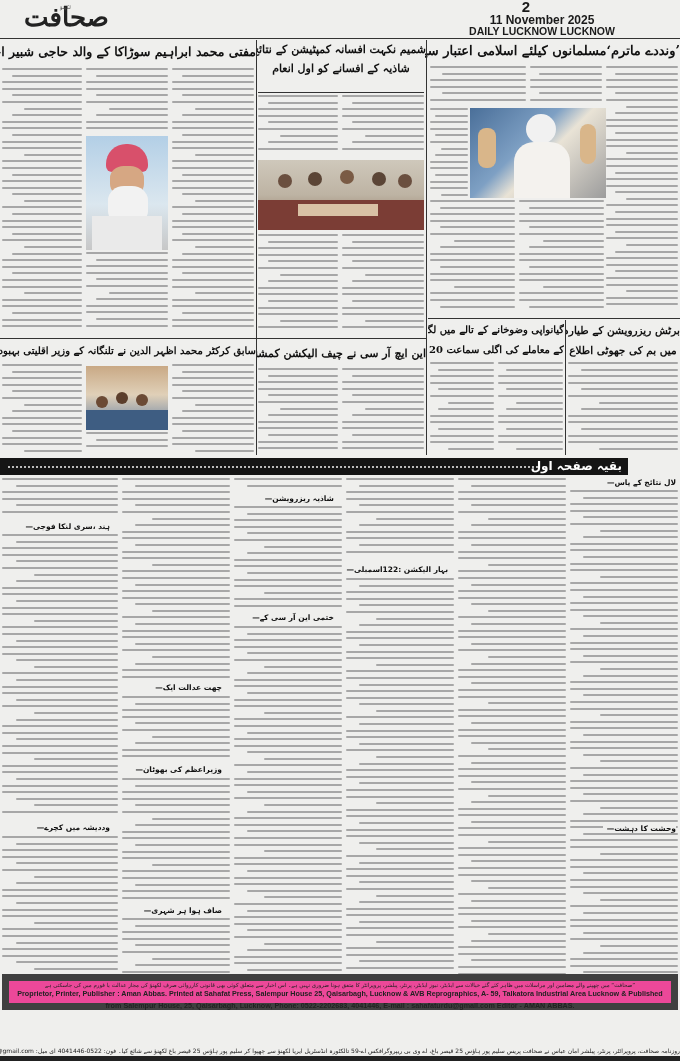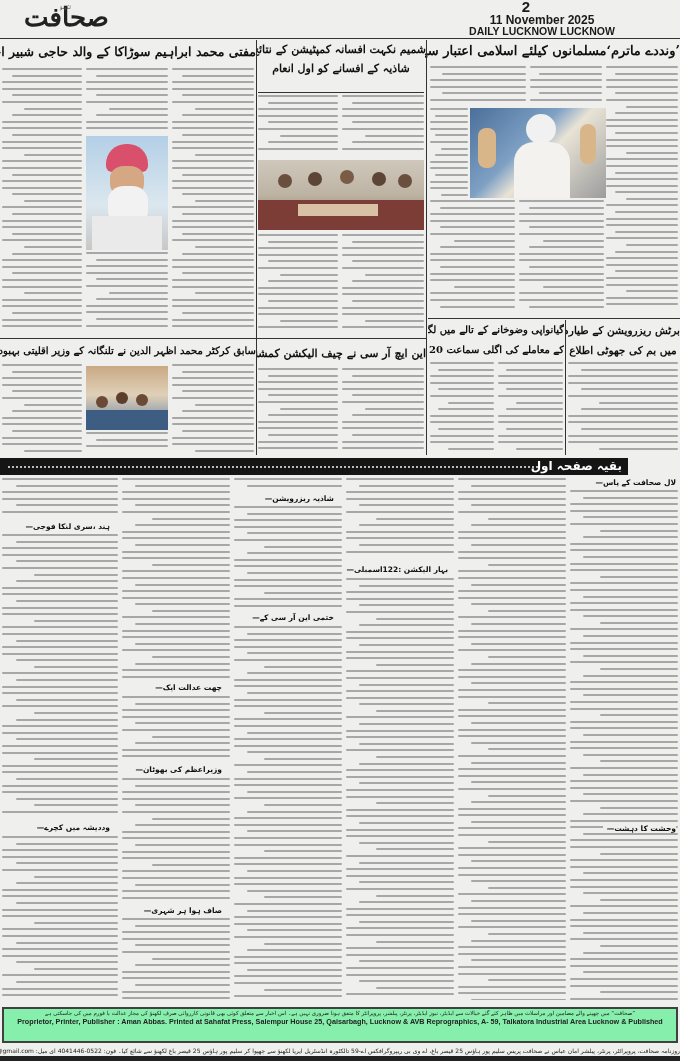--- a/index.html
+++ b/index.html
@@ -27,21 +27,21 @@
   .col .ln.m { width: 88%; }
 
   .photo { position: absolute; overflow: hidden; }
 
   
   .banner { position: absolute; left: 0; top: 458px; width: 628px; height: 17px; background: #151515; }
   .banner-title { position: absolute; right: 6px; top: 0; color: #fff; font-family: "DejaVu Sans", sans-serif; font-weight: bold; font-size: 12px; line-height: 17px; direction: rtl; }
   .banner-dots { position: absolute; left: 8px; right: 90px; top: 8px; border-top: 2px dotted #bbb; }
 
   
-  .footer-box { position: absolute; left: 2px; top: 1007px; width: 676px; height: 36px; border: 2px solid #404040; background: #86efac; }
+  .footer-box { position: absolute; left: 2px; top: 974px; width: 676px; height: 36px; border: 7px solid #404040; background: #ec4899; }
   .footer-urdu { position: absolute; left: 4px; right: 4px; top: 1px; font-size: 5.5px; line-height: 7px; direction: rtl; text-align: center; color: #222; white-space: nowrap; overflow: hidden; }
   .footer-en { position: absolute; left: 4px; right: 4px; font-family: "Liberation Sans", sans-serif; font-weight: bold; font-size: 7.2px; line-height: 10px; text-align: center; color: #222; white-space: nowrap; overflow: hidden; }
   .footer-bottom { position: absolute; left: 0; top: 1044px; width: 680px; height: 14px; font-size: 6px; line-height: 14px; direction: rtl; text-align: center; color: #222; white-space: nowrap; overflow: hidden; }
   .bottom-bar { position: absolute; left: 0; top: 1056px; width: 680px; height: 5px; background: #222; }
 </style>
 </head>
 <body>
 
 <div class="page">
 
@@ -504,21 +504,21 @@
       <div class="ln"></div>
       <div class="ln"></div>
       <div class="ln s"></div>
     </div>
 
   <div class="banner">
     <div class="banner-title">بقیہ صفحہ اول</div>
     <div class="banner-dots"></div>
   </div>
 
-  <div class="subhead" style="right:4px;top:478px;">لال صحافت کے پاس—</div>
+  <div class="subhead" style="right:4px;top:478px;">لال نتائج کے پاس—</div>
   <div class="col" style="left:570px;top:490px;width:108px;height:510px;">
       <div class="ln"></div>
       <div class="ln m"></div>
       <div class="ln"></div>
       <div class="ln"></div>
       <div class="ln m"></div>
       <div class="ln"></div>
       <div class="ln s"></div>
       <div class="ln m"></div>
       <div class="ln"></div>
@@ -1008,16 +1008,17 @@
       <div class="ln s"></div>
       <div class="ln"></div>
       <div class="ln m"></div>
       <div class="ln"></div>
       <div class="ln"></div>
     </div>
 
   <div class="footer-box">
     <div class="footer-urdu">”صحافت“ میں چھپنے والے مضامین اور مراسلات میں ظاہر کئے گئے خیالات سے ایڈیٹر، نیوز ایڈیٹر، پرنٹر، پبلشر، پروپرائٹر کا متفق ہونا ضروری نہیں ہے۔ اس اخبار سے متعلق کوئی بھی قانونی کارروائی صرف لکھنؤ کی مجاز عدالت یا فورم میں کی جاسکتی ہے</div>
     <div class="footer-en" style="top:8px;">Proprietor, Printer, Publisher : Aman Abbas. Printed at Sahafat Press, Salempur House 25, Qaisarbagh, Lucknow &amp; AVB Reprographics, A- 59, Talkatora Industrial Area Lucknow &amp; Published</div>
+    <div class="footer-en" style="top:20px;">from Salempur House, 25, Qaisarbagh, Lucknow, Phone: 0522-2202683, 4041446,  E-mail : sahafaturdu@gmail.com Editor - AMAN ABBAS.</div>
   </div>
   <div class="footer-bottom">روزنامہ صحافت، پروپرائٹر، پرنٹر، پبلشر امان عباس نے صحافت پریس سلیم پور ہاؤس 25 قیصر باغ، اے وی بی ریپروگرافکس اے-59 تالکٹورہ انڈسٹریل ایریا لکھنؤ سے چھپوا کر سلیم پور ہاؤس 25 قیصر باغ لکھنؤ سے شائع کیا۔ فون: 0522-4041446 ای میل: sahafaturdu@gmail.com ایڈیٹر امان عباس</div>
   <div class="bottom-bar"></div>
 </div>
 
 </body></html>

